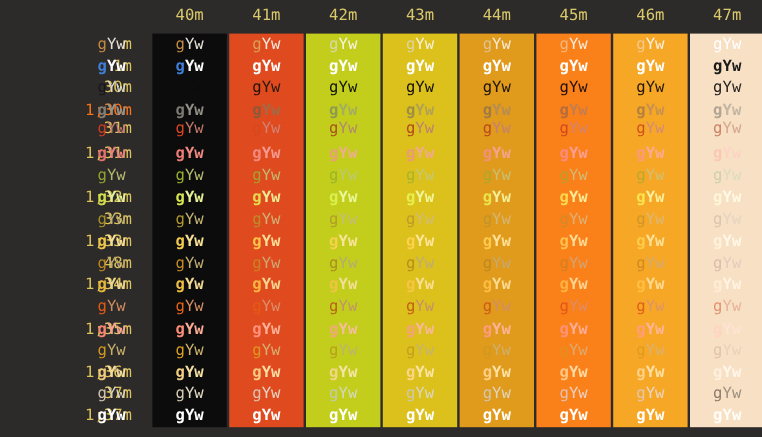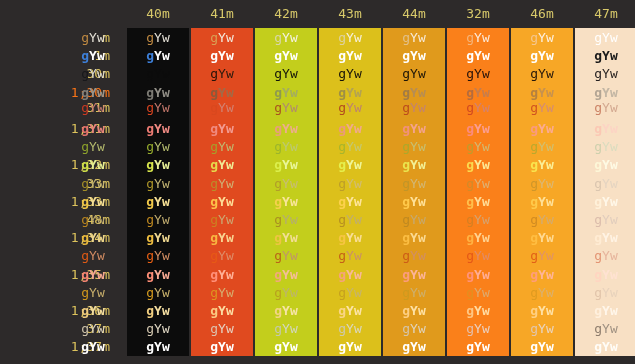--- a/index.html
+++ b/index.html
@@ -123,21 +123,21 @@
   <div class="grid">
 
     <div class="header-row">
       <div class="corner-label"></div>
       <div id="col-heads">
           <div class="col-head" style="left: 127px; color: rgb(216, 201, 106);">40m</div>
           <div class="col-head" style="left: 191px; color: rgb(216, 201, 106);">41m</div>
           <div class="col-head" style="left: 255px; color: rgb(216, 201, 106);">42m</div>
           <div class="col-head" style="left: 319px; color: rgb(216, 201, 106);">43m</div>
           <div class="col-head" style="left: 383px; color: rgb(216, 201, 106);">44m</div>
-          <div class="col-head" style="left: 447px; color: rgb(216, 201, 106);">32m</div>
+          <div class="col-head" style="left: 447px; color: rgb(216, 201, 106);">45m</div>
           <div class="col-head" style="left: 511px; color: rgb(216, 201, 106);">46m</div>
           <div class="col-head" style="left: 575px; color: rgb(216, 201, 106);">47m</div>
         </div>
     </div>
 
     <div id="rows-container">
         <div class="row" style="top: 29px;">
           <div class="row-label" style="color: rgb(221, 195, 92);">m</div>
           <div class="cell plain" style="left: 62px;"><span><span class="g" style="color: rgb(192, 138, 66);">g</span><span class="Y" style="color: rgb(228, 224, 214);">Y</span><span class="w" style="color: rgb(228, 224, 214);">w</span></span></div>
           <div class="cell" style="left: 127px;"><span><span class="g" style="color: rgb(192, 138, 66);">g</span><span class="Y" style="color: rgb(228, 224, 214);">Y</span><span class="w" style="color: rgb(228, 224, 214);">w</span></span></div>

